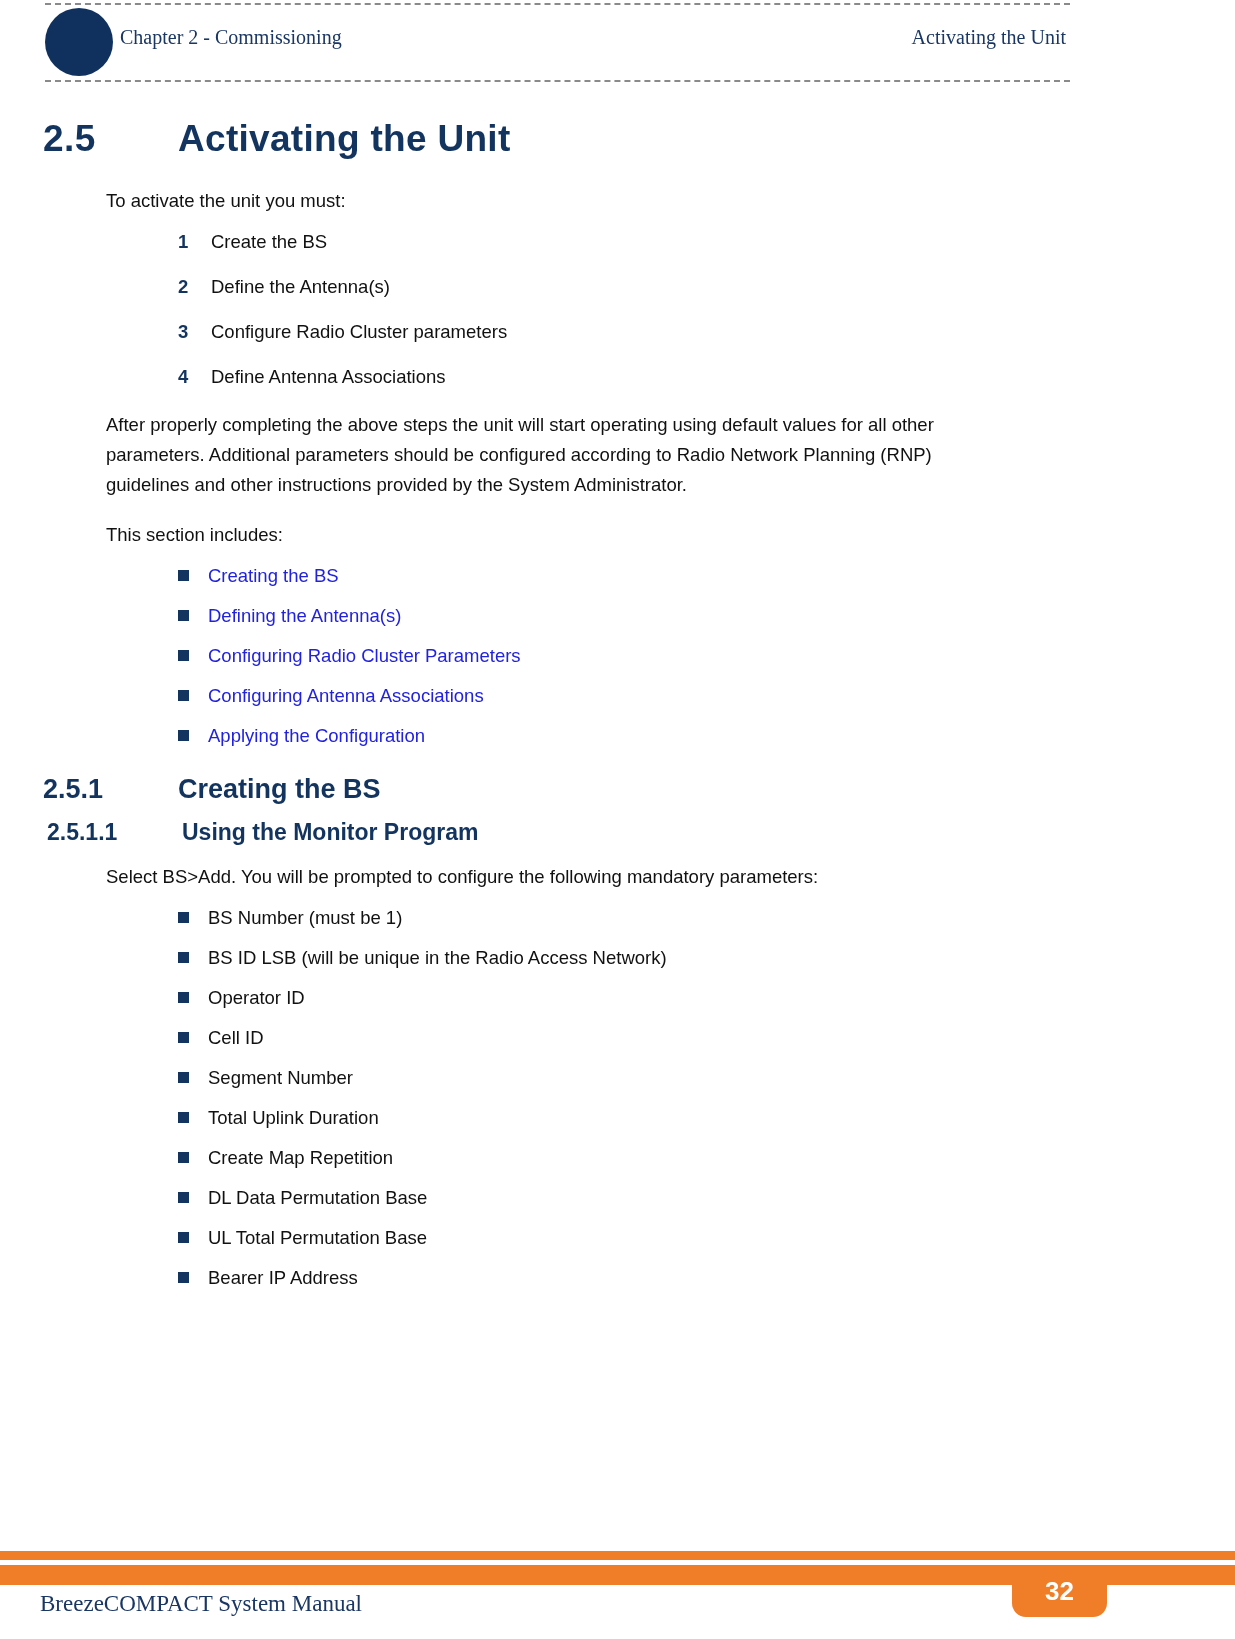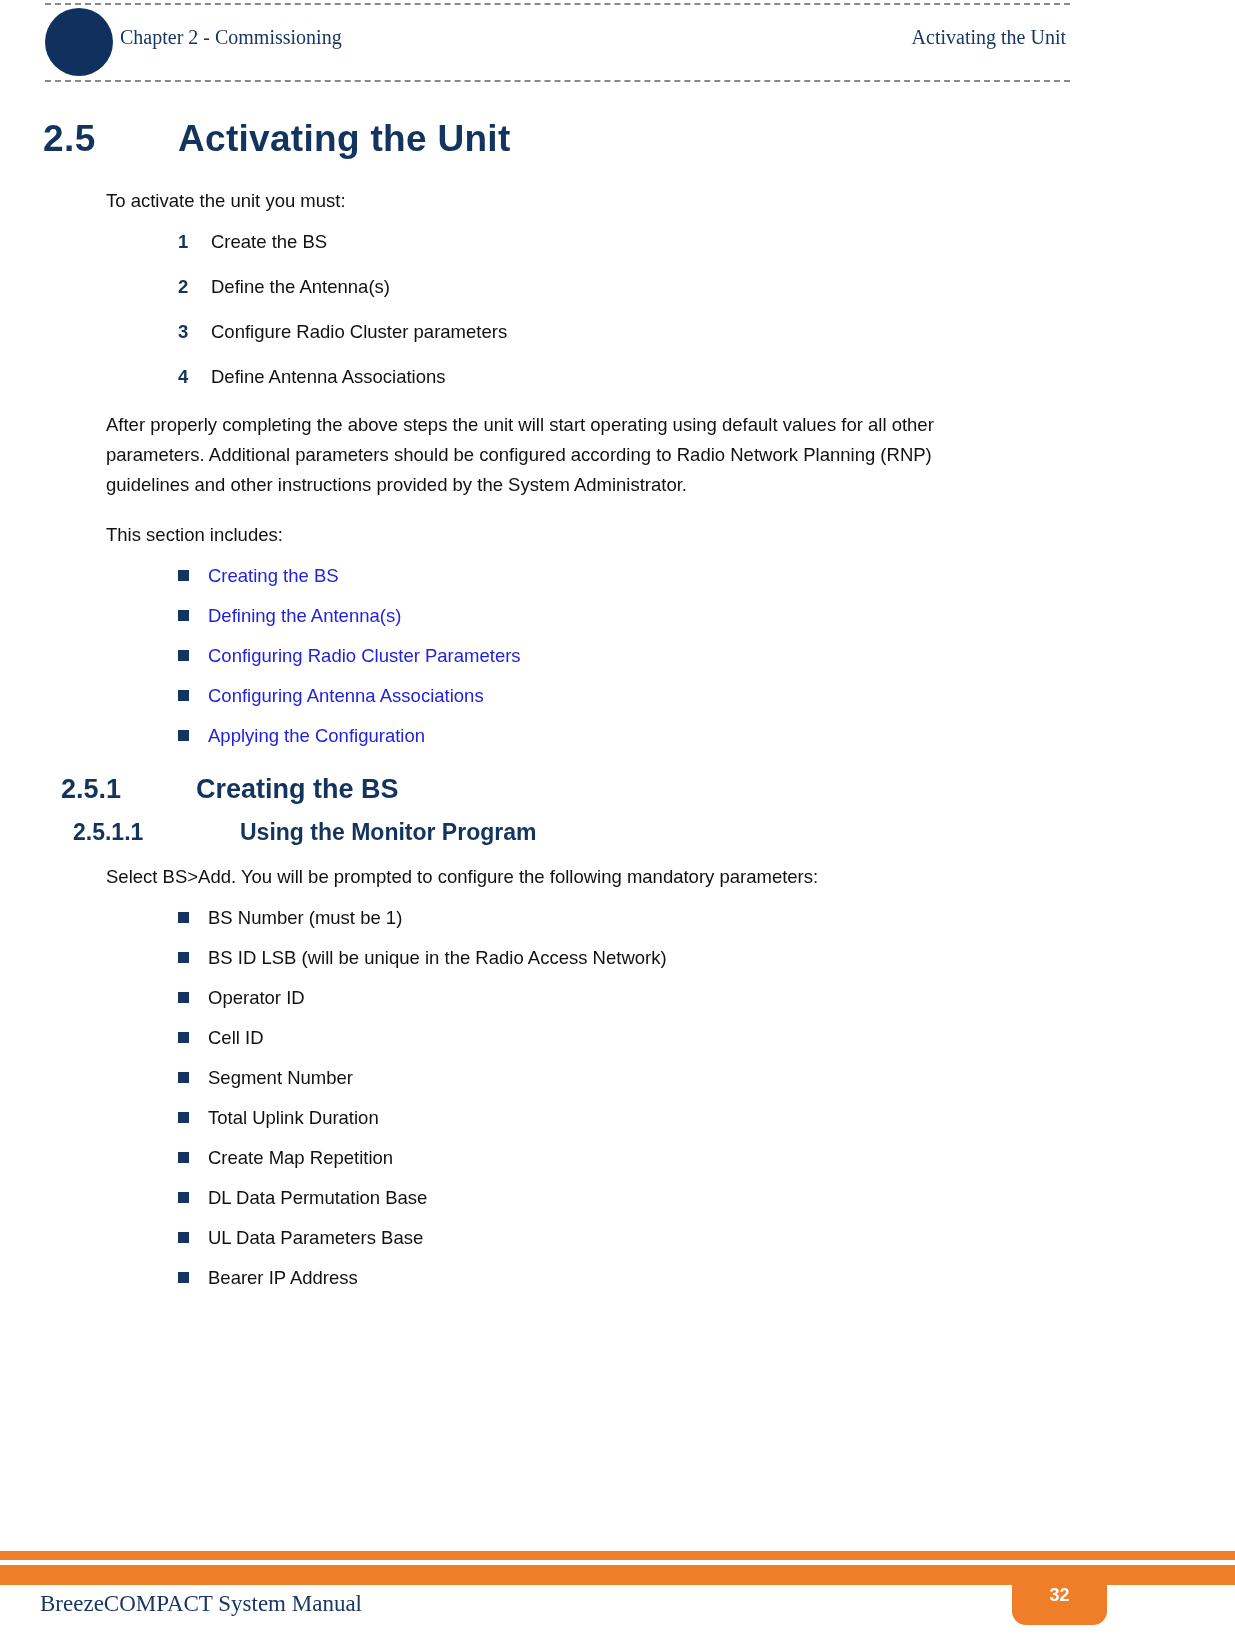--- a/index.html
+++ b/index.html
@@ -77,24 +77,24 @@
   .h1-title {
     font-size: 37px;
     font-weight: bold;
     color: #13345f;
     letter-spacing: 0.3px;
   }
 
   .h2-row, .h3-row {
     display: flex;
     align-items: flex-end;
-    padding-left: 61px;
+    padding-left: 43px;
   }
   .h2-row { margin: 26px 0 14px 0; }
-  .h3-row { margin: 14px 0 16px 12px; gap: 32px; }
+  .h3-row { margin: 14px 0 16px 4px; }
   .h2-num {
     width: 135px;
     flex: 0 0 135px;
     font-size: 27px;
     font-weight: bold;
     color: #13345f;
   }
   .h2-title {
     font-size: 27px;
     font-weight: bold;
@@ -183,26 +183,26 @@
     left: 0; top: 36px;
     width: 1235px;
     height: 20px;
     background: #f07d28;
   }
   #page-number-tab {
     position: absolute;
     left: 1012px;
     top: 36px;
     width: 95px;
-    height: 60px;
+    height: 52px;
     background: #f07d28;
     border-bottom-left-radius: 14px;
     border-bottom-right-radius: 14px;
     color: #ffffff;
-    font-size: 18px;
+    font-size: 26px;
     font-weight: bold;
     display: flex;
     align-items: center;
     justify-content: center;
   }
   #footer-title {
     position: absolute;
     left: 40px;
     top: 62px;
     font-family: "Liberation Serif", serif;
@@ -317,21 +317,21 @@
     <div class="bullet-item">
       <span class="sq"><i></i></span>
       <span class="bullet-text">Create Map Repetition</span>
     </div>
     <div class="bullet-item">
       <span class="sq"><i></i></span>
       <span class="bullet-text">DL Data Permutation Base</span>
     </div>
     <div class="bullet-item">
       <span class="sq"><i></i></span>
-      <span class="bullet-text">UL Data Parameters Base</span>
+      <span class="bullet-text">UL Total Permutation Base</span>
     </div>
     <div class="bullet-item">
       <span class="sq"><i></i></span>
       <span class="bullet-text">Bearer IP Address</span>
     </div>
   </div>
 
 </div>
 
 <div id="page-footer">

